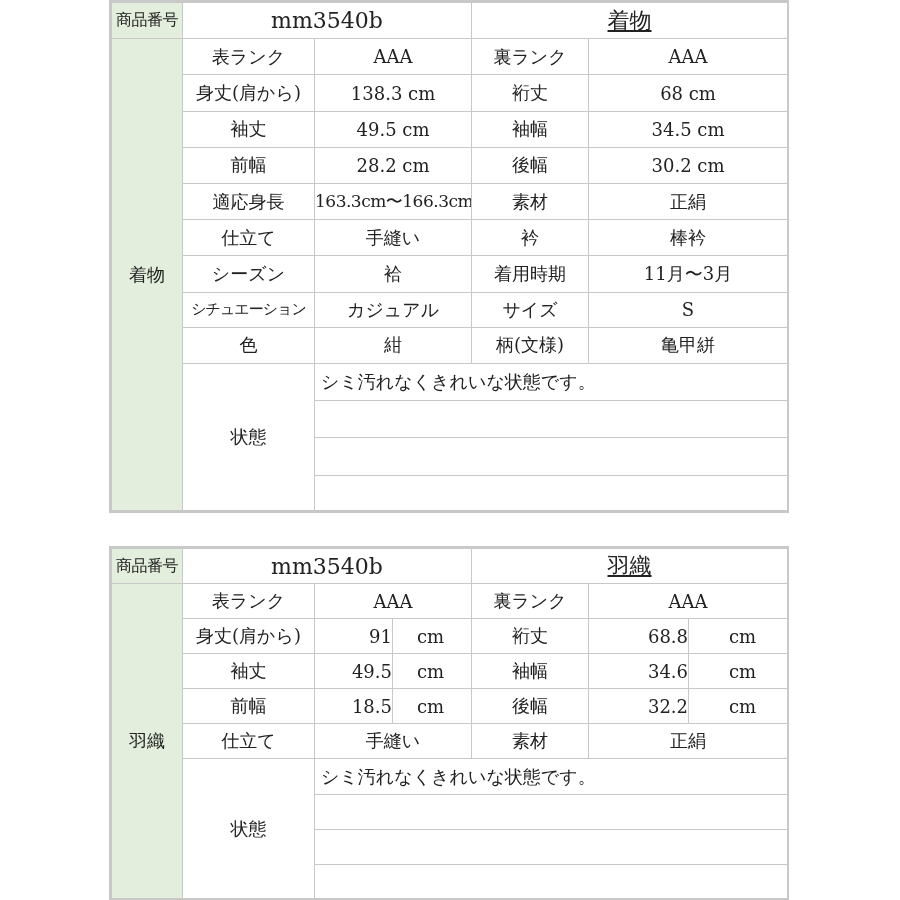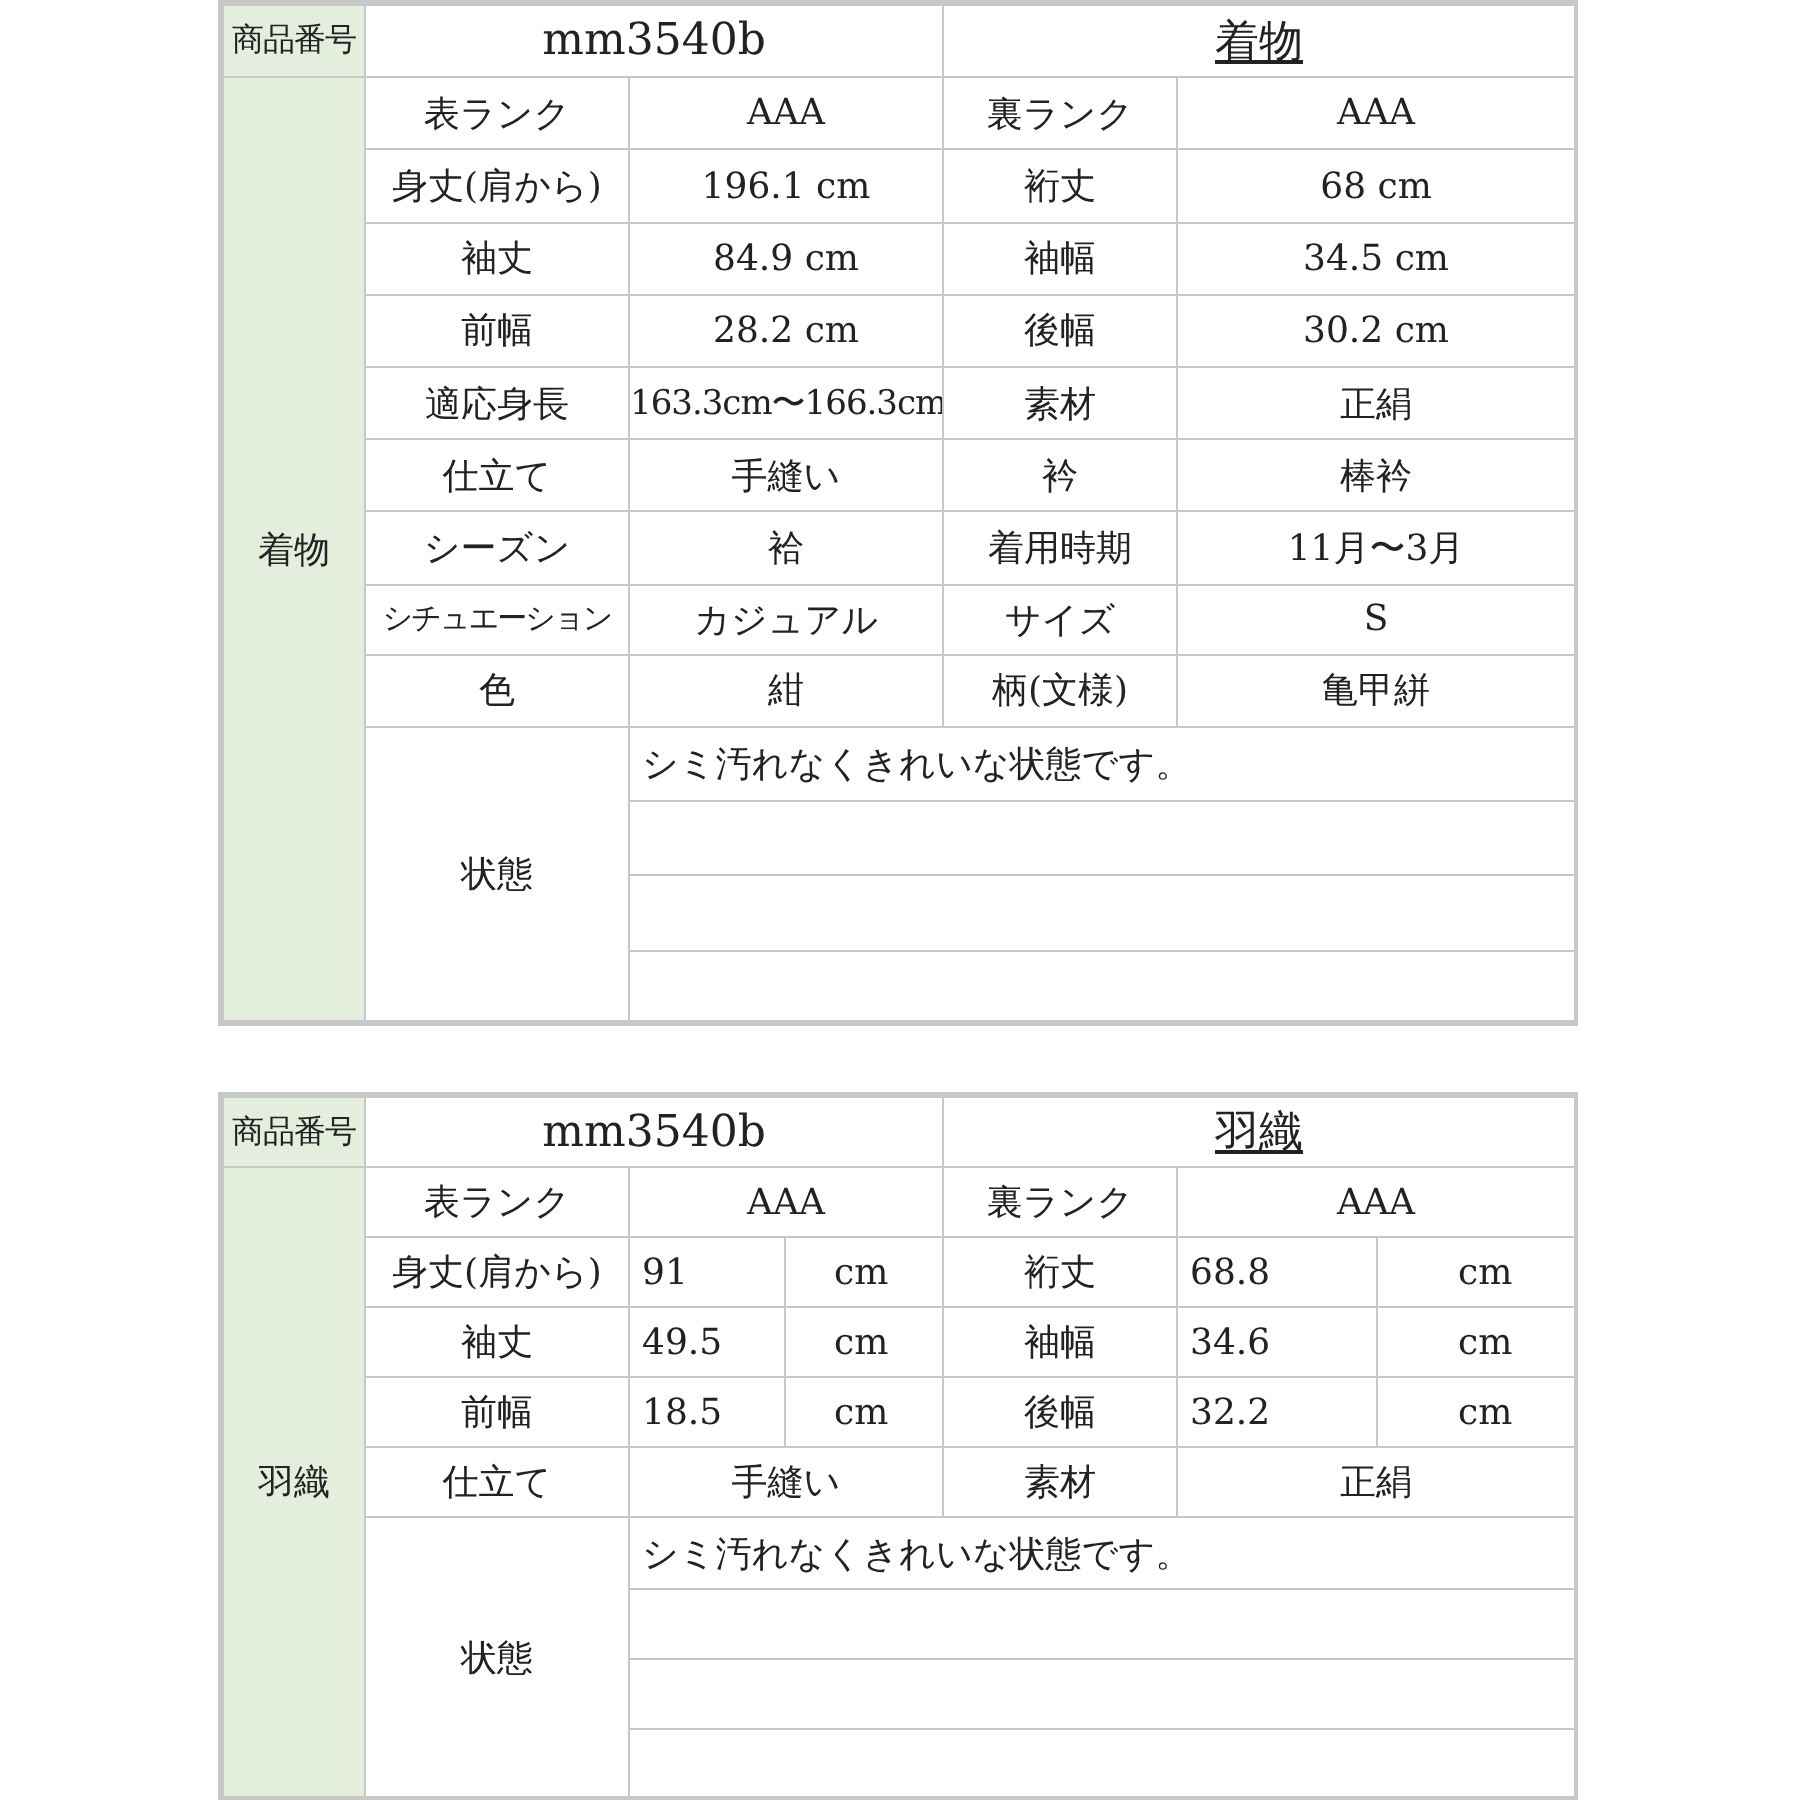--- a/index.html
+++ b/index.html
@@ -11,21 +11,21 @@
     table { border-collapse: collapse; width: 100%; height: 100%; table-layout: fixed; }
     td { border: 1px solid #c8c8c8; text-align: center; vertical-align: middle; padding: 0;
       font-size: 18px; white-space: nowrap; overflow: hidden; }
     td.green { background: #e3eedc; }
     td.hdr-label { font-size: 16px; letter-spacing: -0.5px; }
     td.pid { font-size: 22px; }
     td.title { font-size: 22px; }
     td.title span { text-decoration: underline; }
     td.small { font-size: 15px; letter-spacing: -1px; }
     td.note { text-align: left; padding-left: 6px; font-size: 18px; }
-    td.num { text-align: left; padding-left: 6px; }
+    td.num { text-align: right; padding-left: 18px; }
   </style>
 </head>
 <body>
 
 <div class="sheet" id="sheet1">
   <table>
     <colgroup>
       <col style="width:71px">
         <col style="width:132px">
         <col style="width:157px">
@@ -40,27 +40,27 @@
     </tr>
     <tr style="height:35px">
       <td class="green" rowspan="13">着物</td>
       <td>表ランク</td>
       <td>AAA</td>
       <td>裏ランク</td>
       <td>AAA</td>
     </tr>
     <tr style="height:35px">
       <td>身丈(肩から)</td>
-      <td>196.1 cm</td>
+      <td>138.3 cm</td>
       <td>裄丈</td>
       <td>68 cm</td>
     </tr>
     <tr style="height:35px">
       <td>袖丈</td>
-      <td>84.9 cm</td>
+      <td>49.5 cm</td>
       <td>袖幅</td>
       <td>34.5 cm</td>
     </tr>
     <tr style="height:35px">
       <td>前幅</td>
       <td>28.2 cm</td>
       <td>後幅</td>
       <td>30.2 cm</td>
     </tr>
     <tr style="height:35px">

